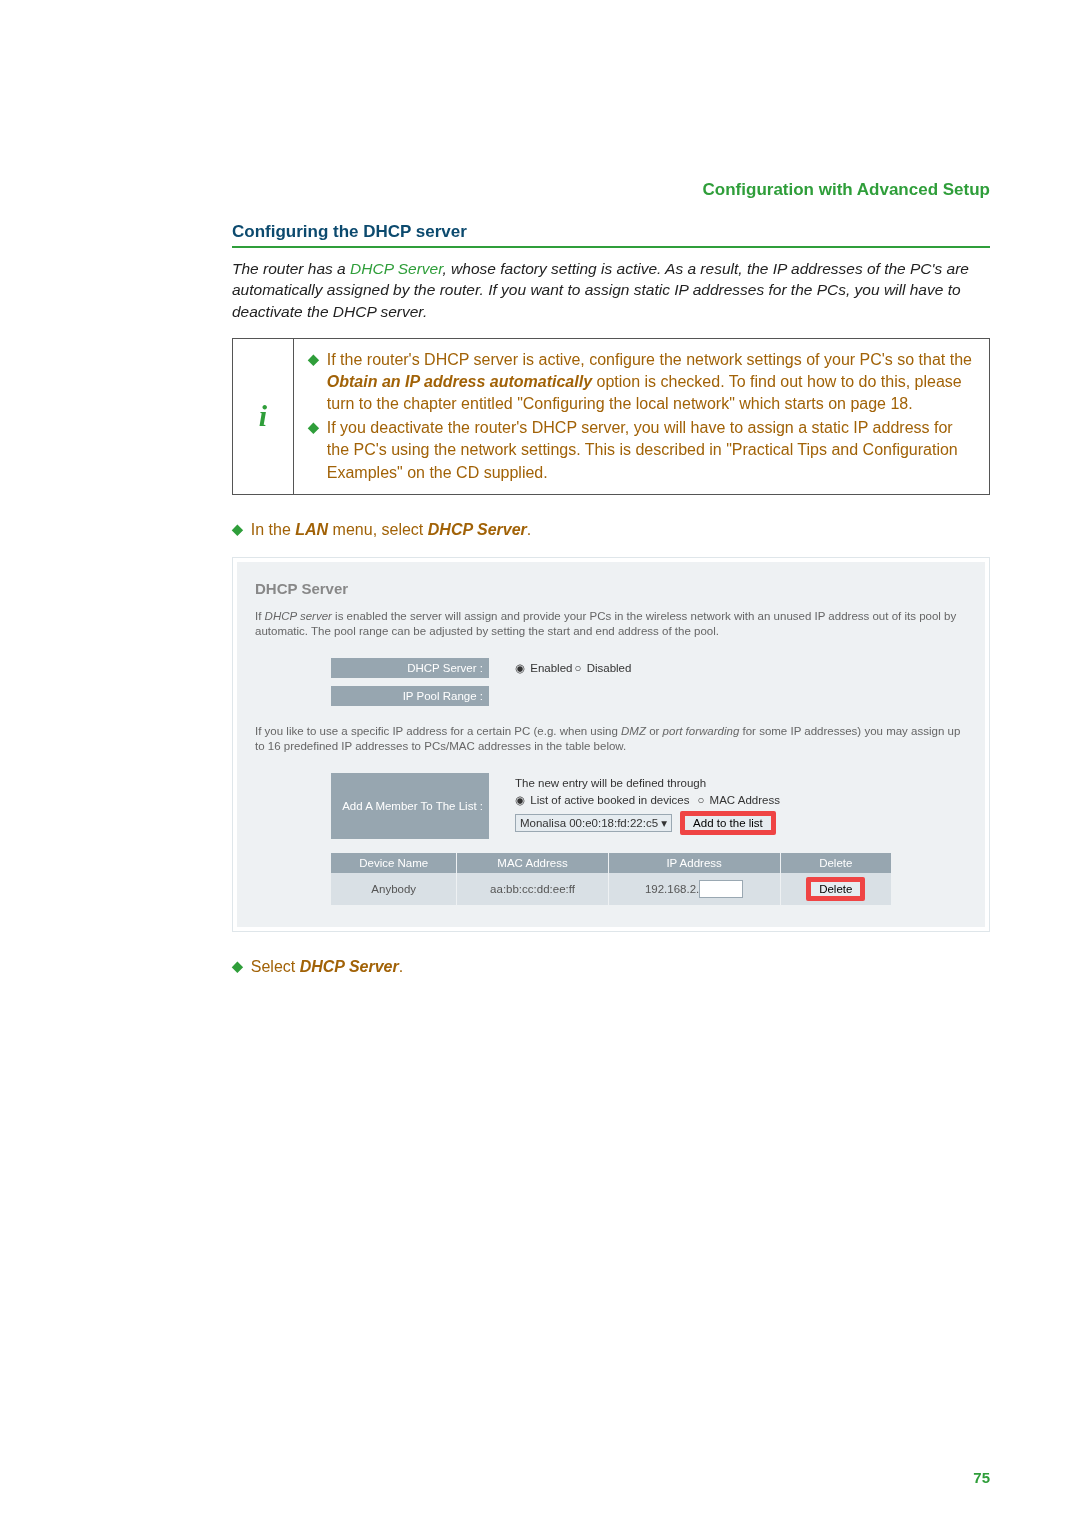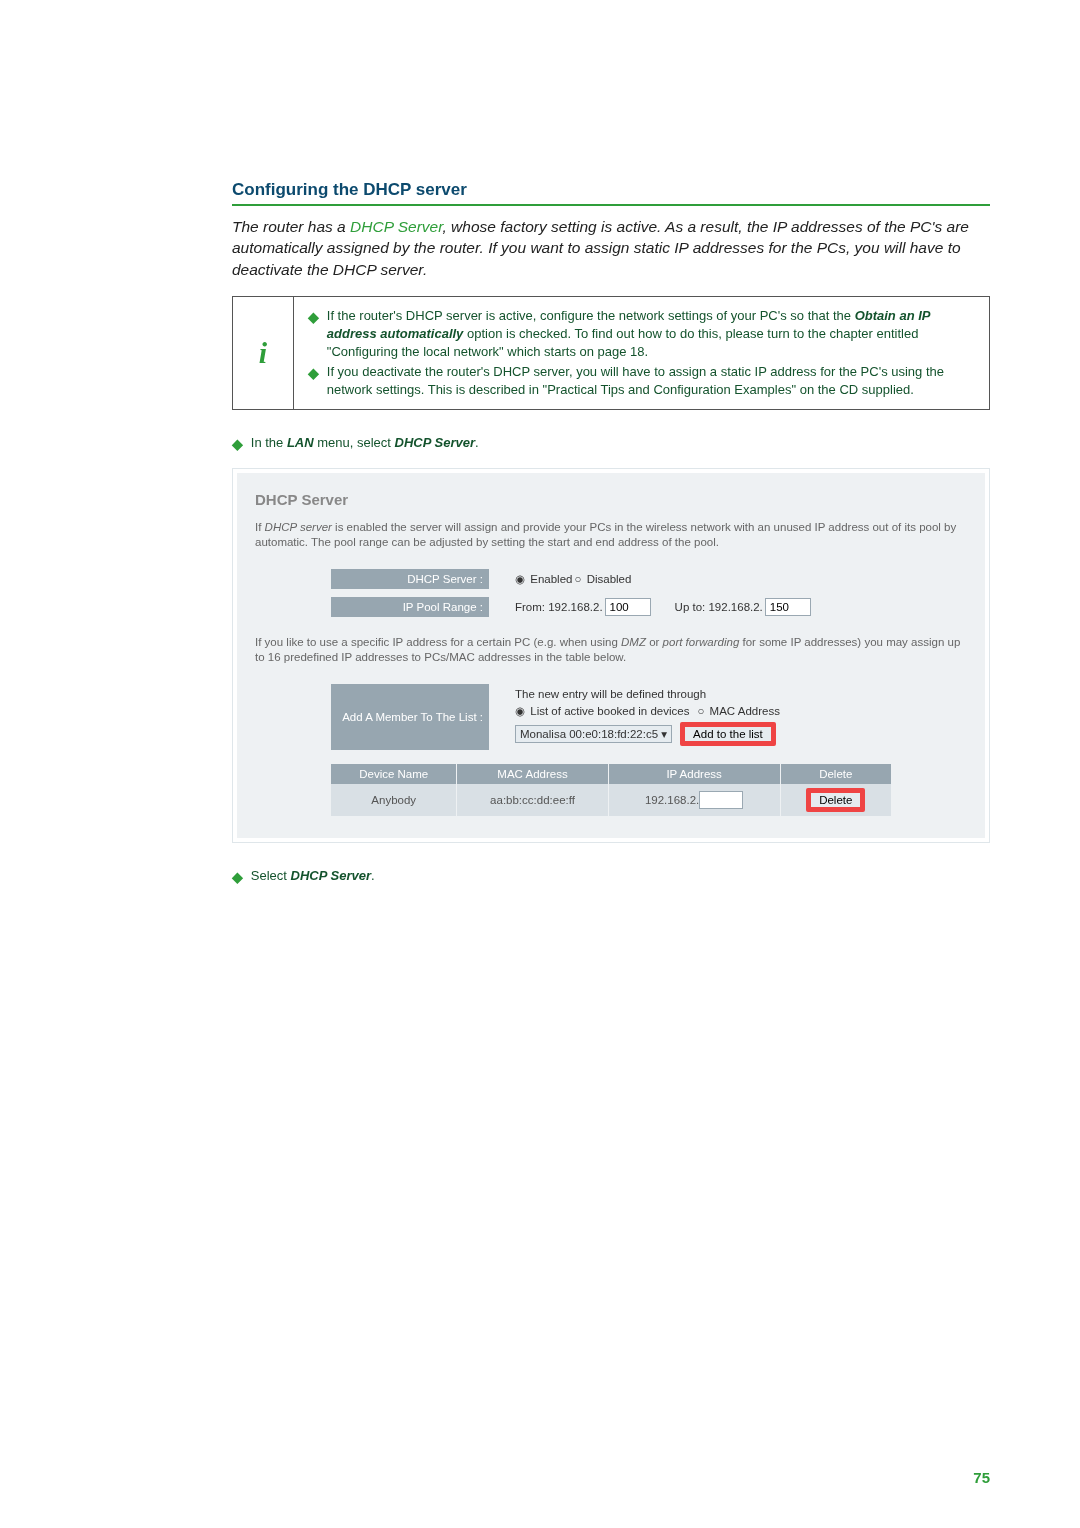--- a/index.html
+++ b/index.html
@@ -66,23 +66,23 @@
   }
   .bullet-icon {
     color: #2f9e3a;
     font-weight: 700;
     font-size: 14px;
     margin-right: 8px;
     margin-top: 2px;
     flex: 0 0 auto;
   }
   .bullet-text {
-    font-size: 13px;
+    font-size: 16px;
     line-height: 1.38;
-    color: #14532d;
+    color: #a16207;
   }
   .bold-it { font-weight: 700; font-style: italic; }
 
   
   .shot-wrap {
     background: #fff;
     border: 1px solid #dfe6ea;
     padding: 4px;
     margin: 16px 0 24px 0;
   }
@@ -196,20 +196,21 @@
     color: #2f9e3a;
     font-weight: 700;
     font-size: 15px;
   }
 </style>
 </head>
 <body>
 
 <div class="page">
 
+  <div class="top-heading">Configuration with Advanced Setup</div>
 
   <div class="sub-heading">Configuring the DHCP server</div>
 
   <p class="para">
     <span>The router has a </span><span class="link">DHCP Server</span><span>, whose factory setting is active. As a result, the IP addresses of the PC's are automatically assigned by the router. If you want to assign static IP addresses for the PCs, you will have to deactivate the DHCP server.</span>
   </p>
 
   <div class="note-box">
     <div class="note-left">i</div>
     <div class="note-right">
@@ -246,27 +247,20 @@
       <div class="form-row">
         <div class="form-label">DHCP Server :</div>
         <div class="form-field">
           <span><span class="radio-dot">◉</span> <span>Enabled</span></span>
           <span><span class="radio-dot">○</span> <span>Disabled</span></span>
         </div>
       </div>
 
       <div class="form-row">
         <div class="form-label">IP Pool Range :</div>
-        <div class="form-field">
-          <span>From: 192.168.2.</span>
-          <input class="inp" value="100" style="">
-          <span style="width:20px;"></span>
-          <span>Up to: 192.168.2.</span>
-          <input class="inp" value="150" style="">
-        </div>
       </div>
 
       <div class="shot-desc" style="margin-top:18px;">
         <span>If you like to use a specific IP address for a certain PC (e.g. when using </span><span class="shot-italic">DMZ</span><span> or </span><span class="shot-italic">port forwarding</span><span> for some IP addresses) you may assign up to 16 predefined IP addresses to PCs/MAC addresses in the table below.</span>
       </div>
 
       <div class="form-row add-box">
         <div class="form-label">Add A Member To The List :</div>
         <div class="form-field">
           <div class="add-lines">

